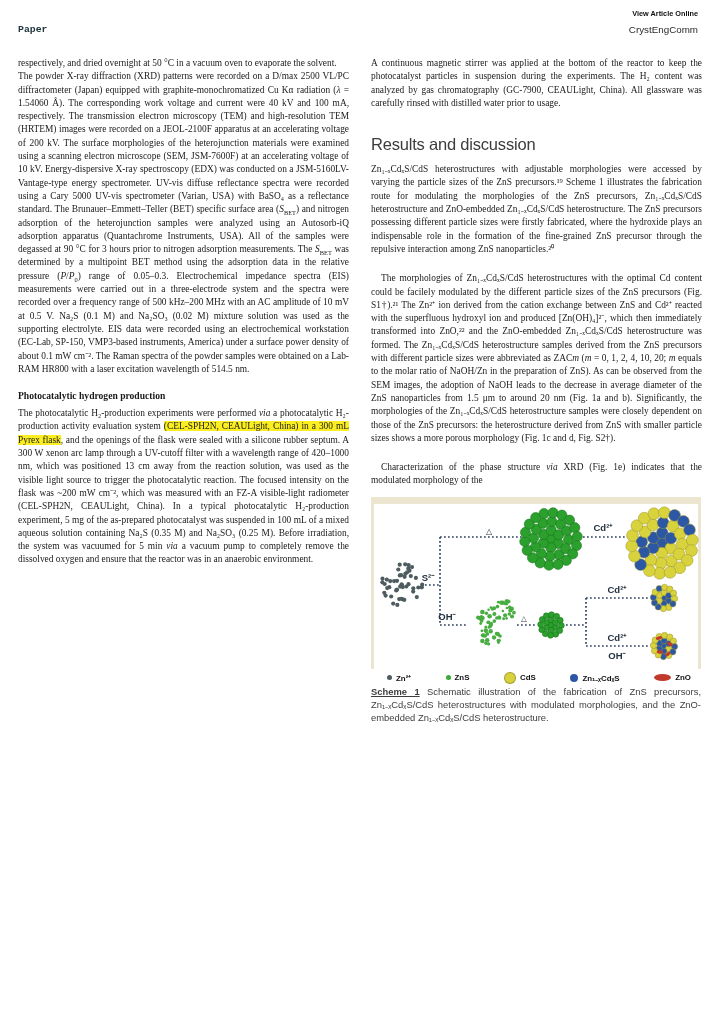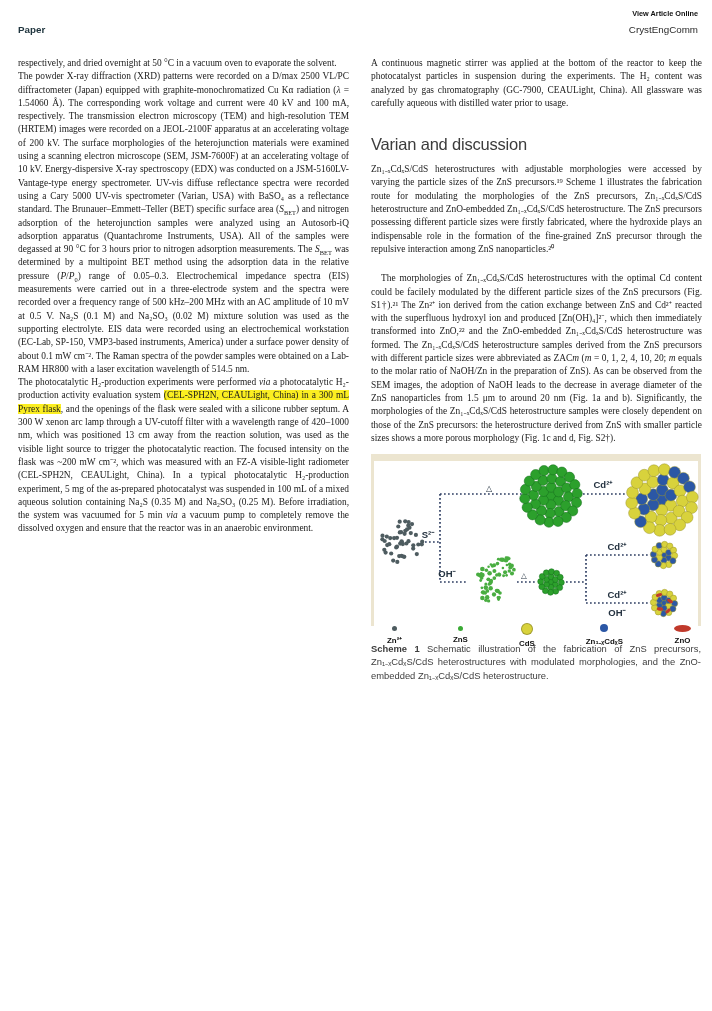--- a/index.html
+++ b/index.html
@@ -2,68 +2,70 @@
 <html><head>
 <meta charset="utf-8">
 <style>
   html,body { margin:0; padding:0; }
   body {
     width:712px; height:1011px; position:relative; background:#ffffff;
     font-family:"Liberation Serif", serif; color:#1a1a1a; overflow:hidden;
   }
   .hdr-link { position:absolute; top:9px; right:14px; font-family:"Liberation Sans",sans-serif;
               font-size:7.3px; font-weight:bold; color:#101010; }
-  .hdr-paper { position:absolute; top:24px; left:18px; font-family:Liberation Sans, sans-serif;
+  .hdr-paper { position:absolute; top:24px; left:18px; font-family:Liberation Mono, monospace;
                font-size:9.8px; font-weight:600; color:#21363f; }
   .hdr-journal { position:absolute; top:24px; right:14px; font-family:"Liberation Sans",sans-serif;
                  font-size:9.8px; color:#2a2a2a; }
   .col { position:absolute; top:57px; width:331px; }
   .col-left { left:18px; }
   .col-right { left:371px; }
   .col p { font-size:9.4px; line-height:13.3px; text-align:justify; margin:0; }
   .col p.ind { text-indent:10px;margin-top:16px; }
   h4.subhead { font-size:9.6px; font-weight:bold; margin:14px 0 6px 0; font-family:"Liberation Serif",serif; }
   h2.bighead { font-family:"Liberation Sans",sans-serif; font-weight:400; font-size:16.5px;
                color:#3c3c3c; margin:25px 0 9px 0; letter-spacing:-0.2px; }
   .it { font-style:italic; }
-  .bd { font-weight:bold; }
+  .bd { font-weight:bold;text-decoration:underline; }
   .hl { background:#fbee21; }
   .sb { vertical-align:sub; font-size:68%; line-height:0; }
   .figure-block { margin-top:9px; width:330px; }
   #scheme-svg { display:block; }
   .legend-row { display:flex; align-items:center; justify-content:space-between;
                 padding:2px 10px 0 16px; height:14px; }
   .legend-item { display:flex; align-items:center; gap:4px;
-                 font-family:"Liberation Sans",sans-serif; font-weight:bold; font-size:7.9px; color:#111;flex-direction:column; }
+                 font-family:"Liberation Sans",sans-serif; font-weight:bold; font-size:7.9px; color:#111; }
   .caption { font-family:"Liberation Sans",sans-serif; font-size:8.2px; line-height:10.8px;
              color:#3d3d3d; text-align:justify; margin-top:6px; }
   .footer { position:absolute; left:18px; right:14px; top:1040px; display:flex;
             justify-content:space-between; align-items:baseline;
             font-family:"Liberation Sans",sans-serif; }
   .footer-left { font-size:8.4px; color:#2e2e2e; }
   .footer-right { font-size:7.8px; color:#555; }
 </style>
 </head>
 <body>
 
 <div class="hdr-link">View Article Online</div>
 <div class="hdr-paper">Paper</div>
 <div class="hdr-journal">CrystEngComm</div>
 
 <div class="col col-left">
   <p><span>respectively, and dried overnight at 50 °C in a vacuum oven to evaporate the solvent.</span></p>
   <p><span>The powder X-ray diffraction (XRD) patterns were recorded on a D/max 2500 VL/PC diffractometer (Japan) equipped with graphite-monochromatized Cu Kα radiation (</span><span class="it">λ</span><span> = 1.54060 Å). The corresponding work voltage and current were 40 kV and 100 mA, respectively. The transmission electron microscopy (TEM) and high-resolution TEM (HRTEM) images were recorded on a JEOL-2100F apparatus at an accelerating voltage of 200 kV. The surface morphologies of the heterojunction materials were examined using a scanning electron microscope (SEM, JSM-7600F) at an accelerating voltage of 10 kV. Energy-dispersive X-ray spectroscopy (EDX) was conducted on a JSM-5160LV-Vantage-type energy spectrometer. UV-vis diffuse reflectance spectra were recorded using a Cary 5000 UV-vis spectrometer (Varian, USA) with BaSO₄ as a reflectance standard. The Brunauer–Emmett–Teller (BET) specific surface area (</span><span class="it">S</span><span class="sb">BET</span><span>) and nitrogen adsorption of the heterojunction samples were analyzed using an Autosorb-iQ adsorption apparatus (Quantachrome Instruments, USA). All of the samples were degassed at 90 °C for 3 hours prior to nitrogen adsorption measurements. The </span><span class="it">S</span><span class="sb">BET</span><span> was determined by a multipoint BET method using the adsorption data in the relative pressure (</span><span class="it">P</span><span>/</span><span class="it">P</span><span class="sb">0</span><span>) range of 0.05–0.3. Electrochemical impedance spectra (EIS) measurements were carried out in a three-electrode system and the spectra were recorded over a frequency range of 500 kHz–200 MHz with an AC amplitude of 10 mV at 0.5 V. Na₂S (0.1 M) and Na₂SO₃ (0.02 M) mixture solution was used as the supporting electrolyte. EIS data were recorded using an electrochemical workstation (EC-Lab, SP-150, VMP3-based instruments, America) under a surface power density of about 0.1 mW cm⁻². The Raman spectra of the powder samples were obtained on a Lab-RAM HR800 with a laser excitation wavelength of 514.5 nm.</span></p>
+  <h4 class="subhead">Photocatalytic hydrogen production</h4>
   <p><span>The photocatalytic H₂-production experiments were performed </span><span class="it">via</span><span> a photocatalytic H₂-production activity evaluation system </span><span class="hl">(CEL-SPH2N, CEAULight, China) in a 300 mL Pyrex flask</span><span>, and the openings of the flask were sealed with a silicone rubber septum. A 300 W xenon arc lamp through a UV-cutoff filter with a wavelength range of 420–1000 nm, which was positioned 13 cm away from the reaction solution, was used as the visible light source to trigger the photocatalytic reaction. The focused intensity on the flask was ~200 mW cm⁻², which was measured with an FZ-A visible-light radiometer (CEL-SPH2N, CEAULight, China). In a typical photocatalytic H₂-production experiment, 5 mg of the as-prepared photocatalyst was suspended in 100 mL of a mixed aqueous solution containing Na₂S (0.35 M) and Na₂SO₃ (0.25 M). Before irradiation, the system was vacuumed for 5 min </span><span class="it">via</span><span> a vacuum pump to completely remove the dissolved oxygen and ensure that the reactor was in an anaerobic environment.</span></p>
 </div>
 
 <div class="col col-right">
-  <p><span>A continuous magnetic stirrer was applied at the bottom of the reactor to keep the photocatalyst particles in suspension during the experiments. The H₂ content was analyzed by gas chromatography (GC-7900, CEAULight, China). All glassware was carefully aqueous with distilled water prior to usage.</span></p>
-  <h2 class="bighead">Varian and discussion</h2>
+  <p><span>A continuous magnetic stirrer was applied at the bottom of the reactor to keep the photocatalyst particles in suspension during the experiments. The H₂ content was analyzed by gas chromatography (GC-7900, CEAULight, China). All glassware was carefully rinsed with distilled water prior to usage.</span></p>
+  <h2 class="bighead">Results and discussion</h2>
   <p><span>Zn₁₋ₓCdₓS/CdS heterostructures with adjustable morphologies were accessed by varying the particle sizes of the ZnS precursors.¹⁹ Scheme 1 illustrates the fabrication route for modulating the morphologies of the ZnS precursors, Zn₁₋ₓCdₓS/CdS heterostructure and ZnO-embedded Zn₁₋ₓCdₓS/CdS heterostructure. The ZnS precursors possessing different particle sizes were firstly fabricated, where the hydroxide plays an indispensable role in the formation of the fine-grained ZnS precursor through the repulsive interaction among ZnS nanoparticles.²⁰</span></p>
   <p class="ind"><span>The morphologies of Zn₁₋ₓCdₓS/CdS heterostructures with the optimal Cd content could be facilely modulated by the different particle sizes of the ZnS precursors (Fig. S1†).²¹ The Zn²⁺ ion derived from the cation exchange between ZnS and Cd²⁺ reacted with the superfluous hydroxyl ion and produced [Zn(OH)₄]²⁻, which then immediately transformed into ZnO,²² and the ZnO-embedded Zn₁₋ₓCdₓS/CdS heterostructure was formed. The Zn₁₋ₓCdₓS/CdS heterostructure samples derived from the ZnS precursors with different particle sizes were abbreviated as ZAC</span><span class="it">m</span><span> (</span><span class="it">m</span><span> = 0, 1, 2, 4, 10, 20; </span><span class="it">m</span><span> equals to the molar ratio of NaOH/Zn in the preparation of ZnS). As can be observed from the SEM images, the adoption of NaOH leads to the decrease in average diameter of the ZnS nanoparticles from 1.5 μm to around 20 nm (Fig. 1a and b). Significantly, the morphologies of the Zn₁₋ₓCdₓS/CdS heterostructure samples were closely dependent on those of the ZnS precursors: the heterostructure derived from ZnS with smaller particle sizes shows a more porous morphology (Fig. 1c and d, Fig. S2†).</span></p>
+  <p class="ind"><span>Characterization of the phase structure </span><span class="it">via</span><span> XRD (Fig. 1e) indicates that the modulated morphology of the</span></p>
 
   <div class="figure-block">
     <svg id="scheme-svg" width="330" height="172" viewBox="0 0 330 172" xmlns="http://www.w3.org/2000/svg">
         <rect x="0" y="0" width="330" height="172" fill="#ffffff"></rect>
         <rect x="0" y="0" width="330" height="7" fill="#ece5d0"></rect>
         <rect x="0" y="0" width="3" height="172" fill="#ece5d0"></rect>
         <rect x="327" y="0" width="3" height="172" fill="#ece5d0"></rect>
         <g>
           <line x1="50" y1="88" x2="69" y2="88" stroke="#2f3f63" stroke-width="1.7" stroke-dasharray="1.7 2.3"></line>
           <line x1="69" y1="40" x2="69" y2="128" stroke="#2f3f63" stroke-width="1.7" stroke-dasharray="1.7 2.3"></line>

